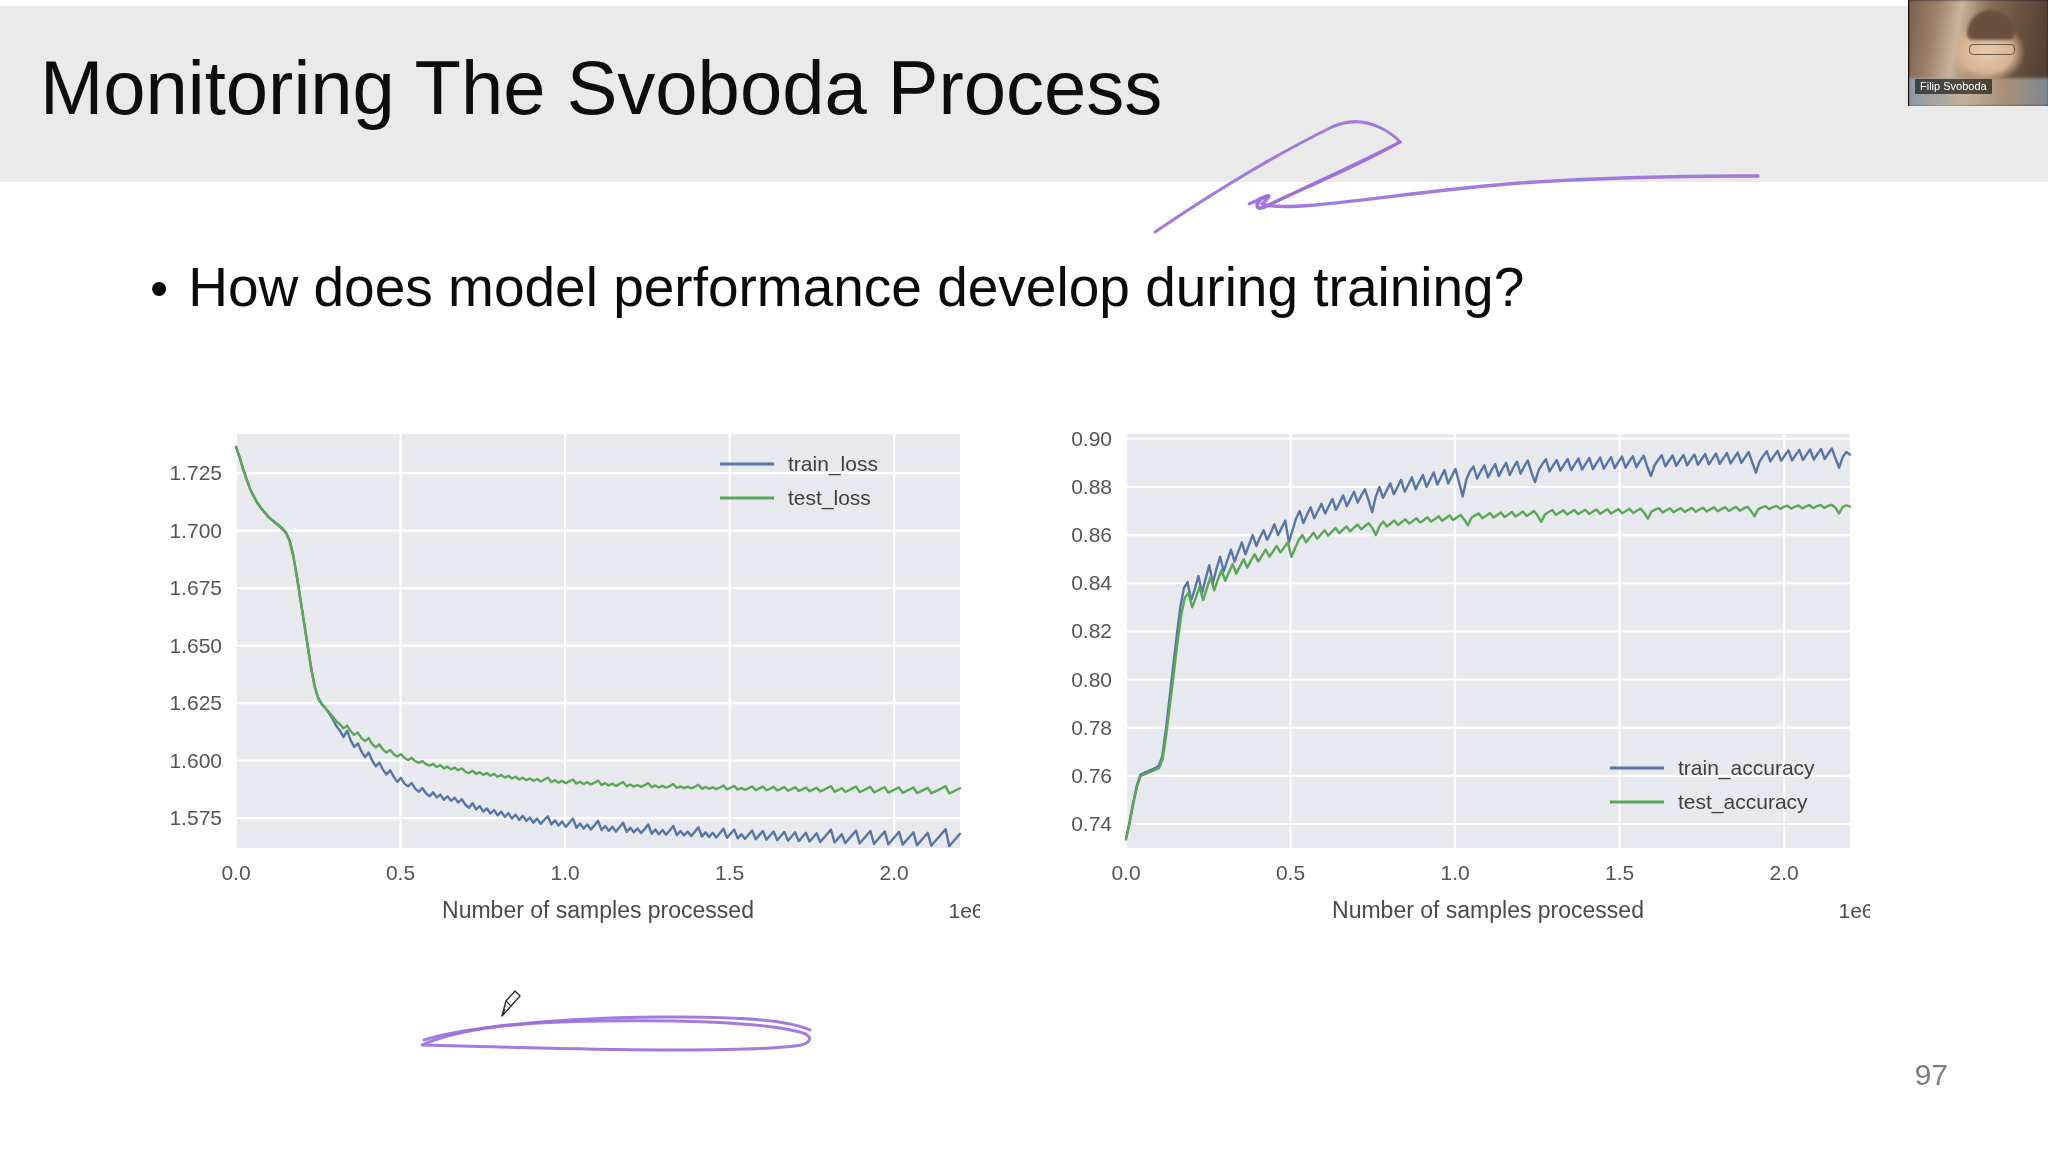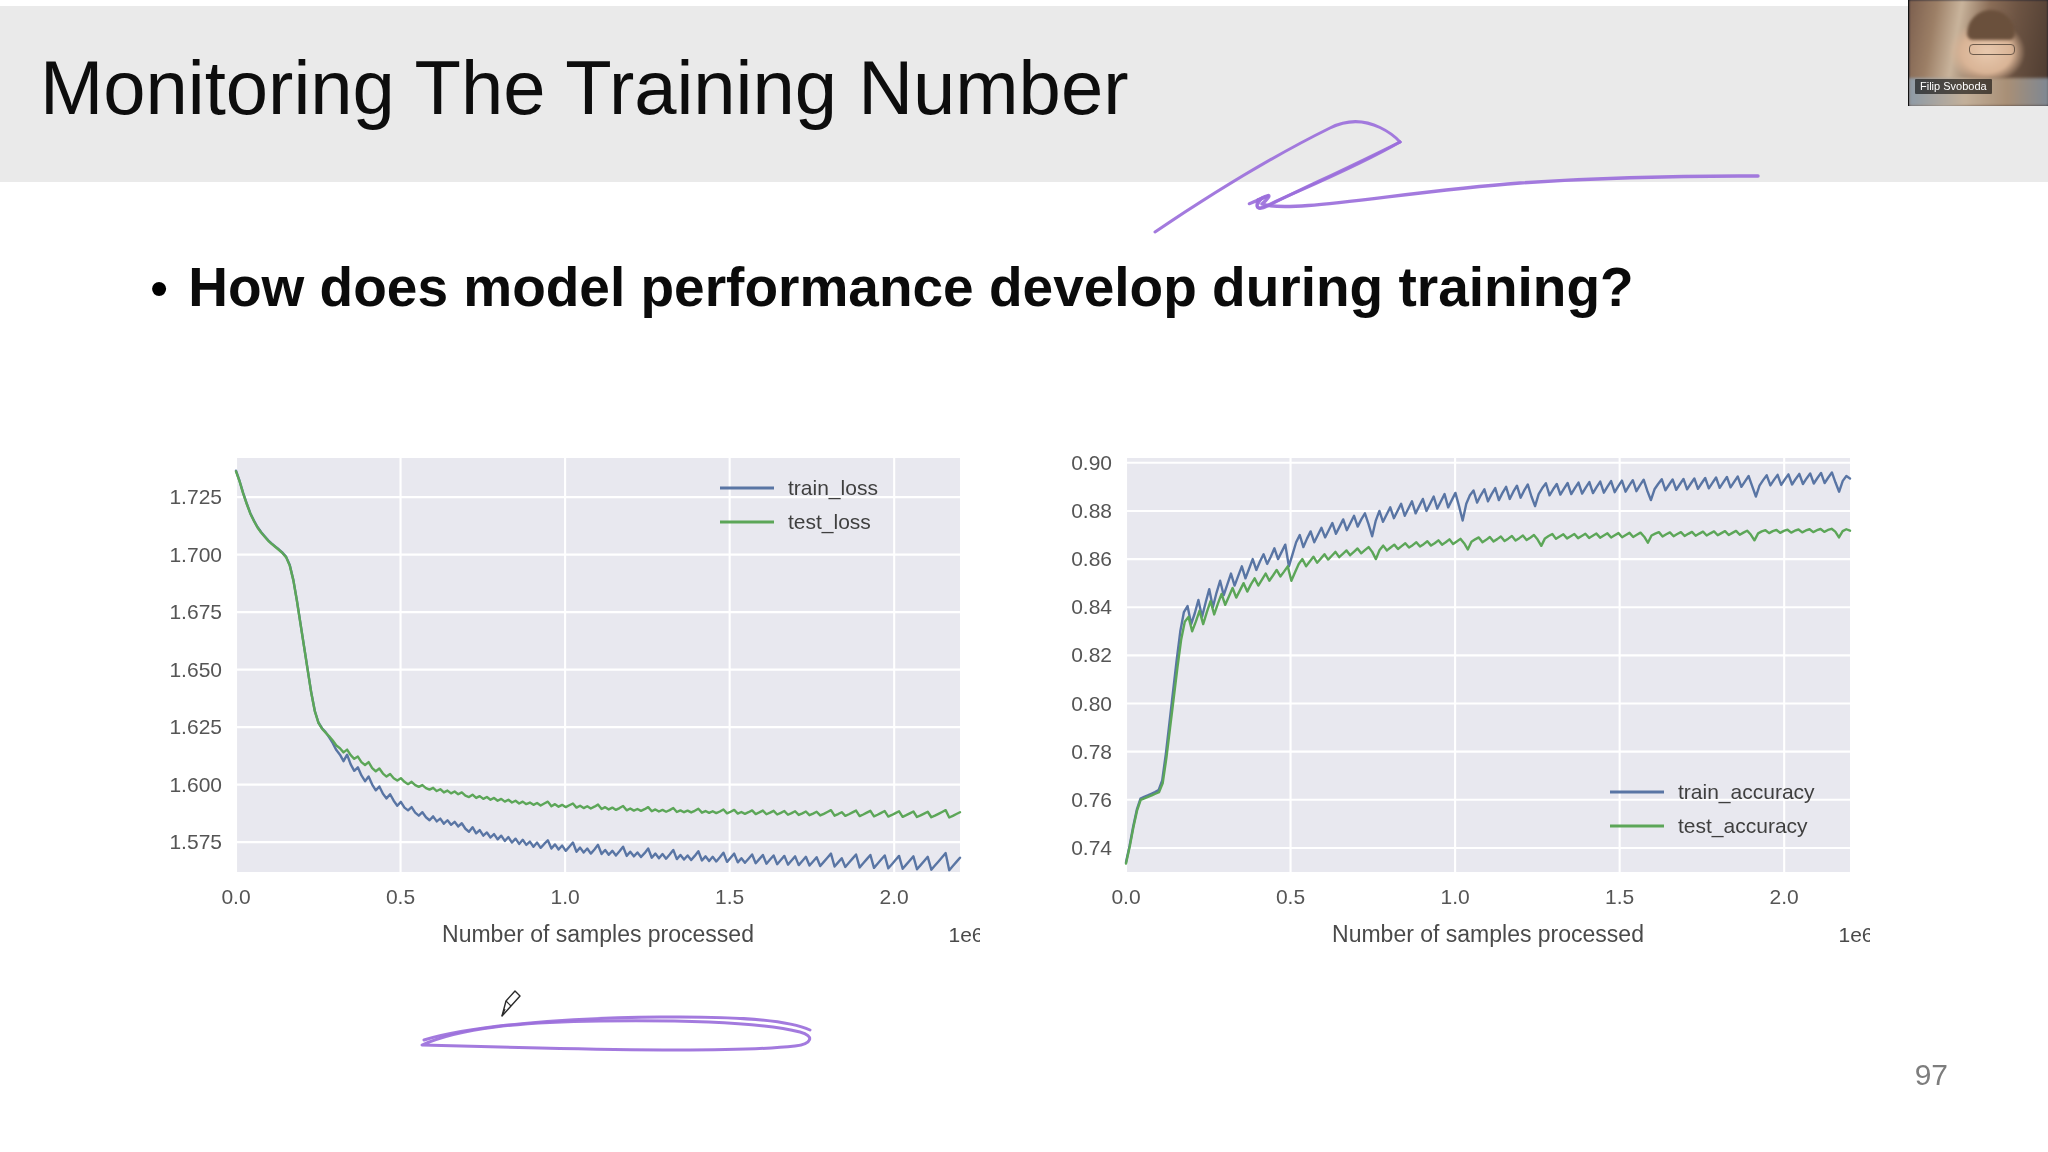--- a/index.html
+++ b/index.html
@@ -96,29 +96,29 @@
     gap: 20px;
   }
   #bullet-dot {
     font-size: 52px;
     color: #000;
     line-height: 1;
   }
   #bullet-text {
     font-size: 55px;
     color: #0b0b0b;
-    font-weight: 700;
+    font-weight: 400;
     white-space: nowrap;
     font-family: "Liberation Sans", sans-serif;
   }
 
   
   .figure {
     position: absolute;
-    top: 440px;
+    top: 416px;
     height: 560px;
   }
   #figure-loss     { left: 150px;  width: 830px; }
   #figure-accuracy { left: 1040px; width: 830px; }
 
   .fig-svg { display:block; width:100%; height:100%; }
 
   
   #ink-layer {
     position: absolute; left:0; top:0;
@@ -142,21 +142,21 @@
     font-family: "Liberation Sans", sans-serif;
     margin-left: 16px;
   }
 </style>
 </head>
 <body>
 
 <div id="slide">
 
   <div id="title-band">
-    <div id="slide-title">Monitoring The Training Number</div>
+    <div id="slide-title">Monitoring The Svoboda Process</div>
   </div>
 
   <div id="webcam">
     <div id="webcam-bg"></div>
     <div id="webcam-hair"></div>
     <div id="webcam-glasses"></div>
     <div id="webcam-shirt"></div>
     <div id="webcam-name">Filip Svoboda</div>
   </div>
 

